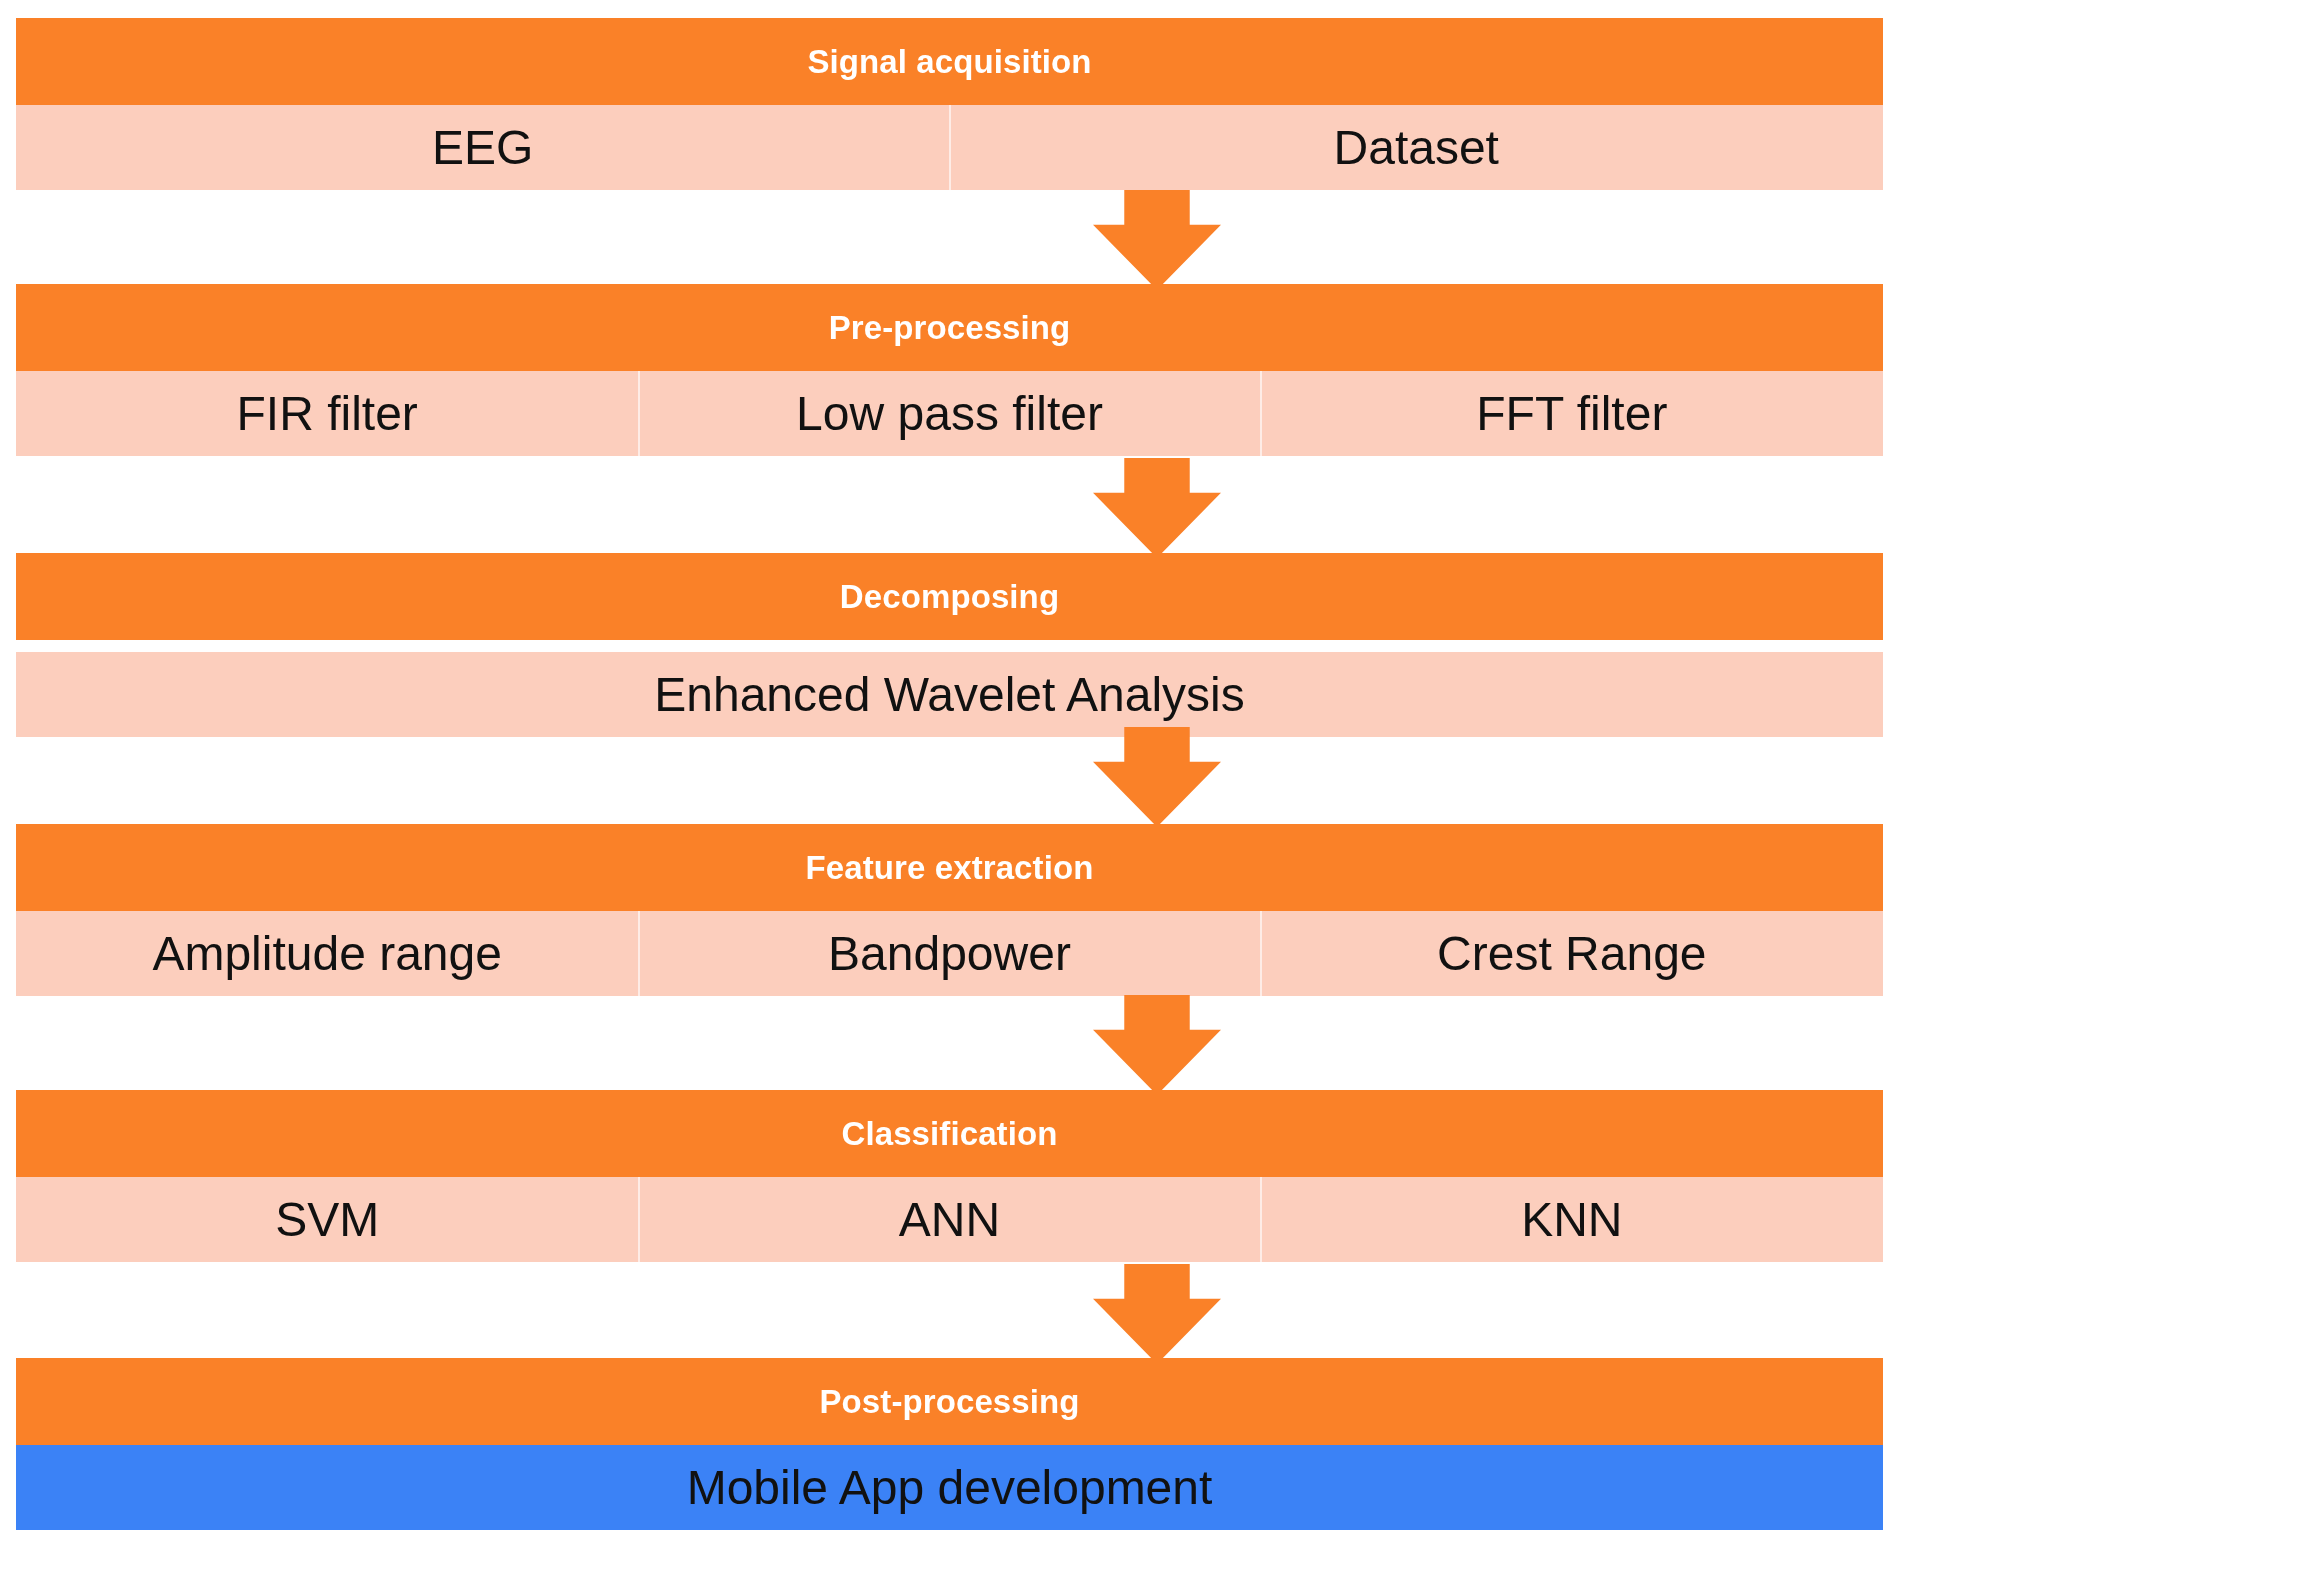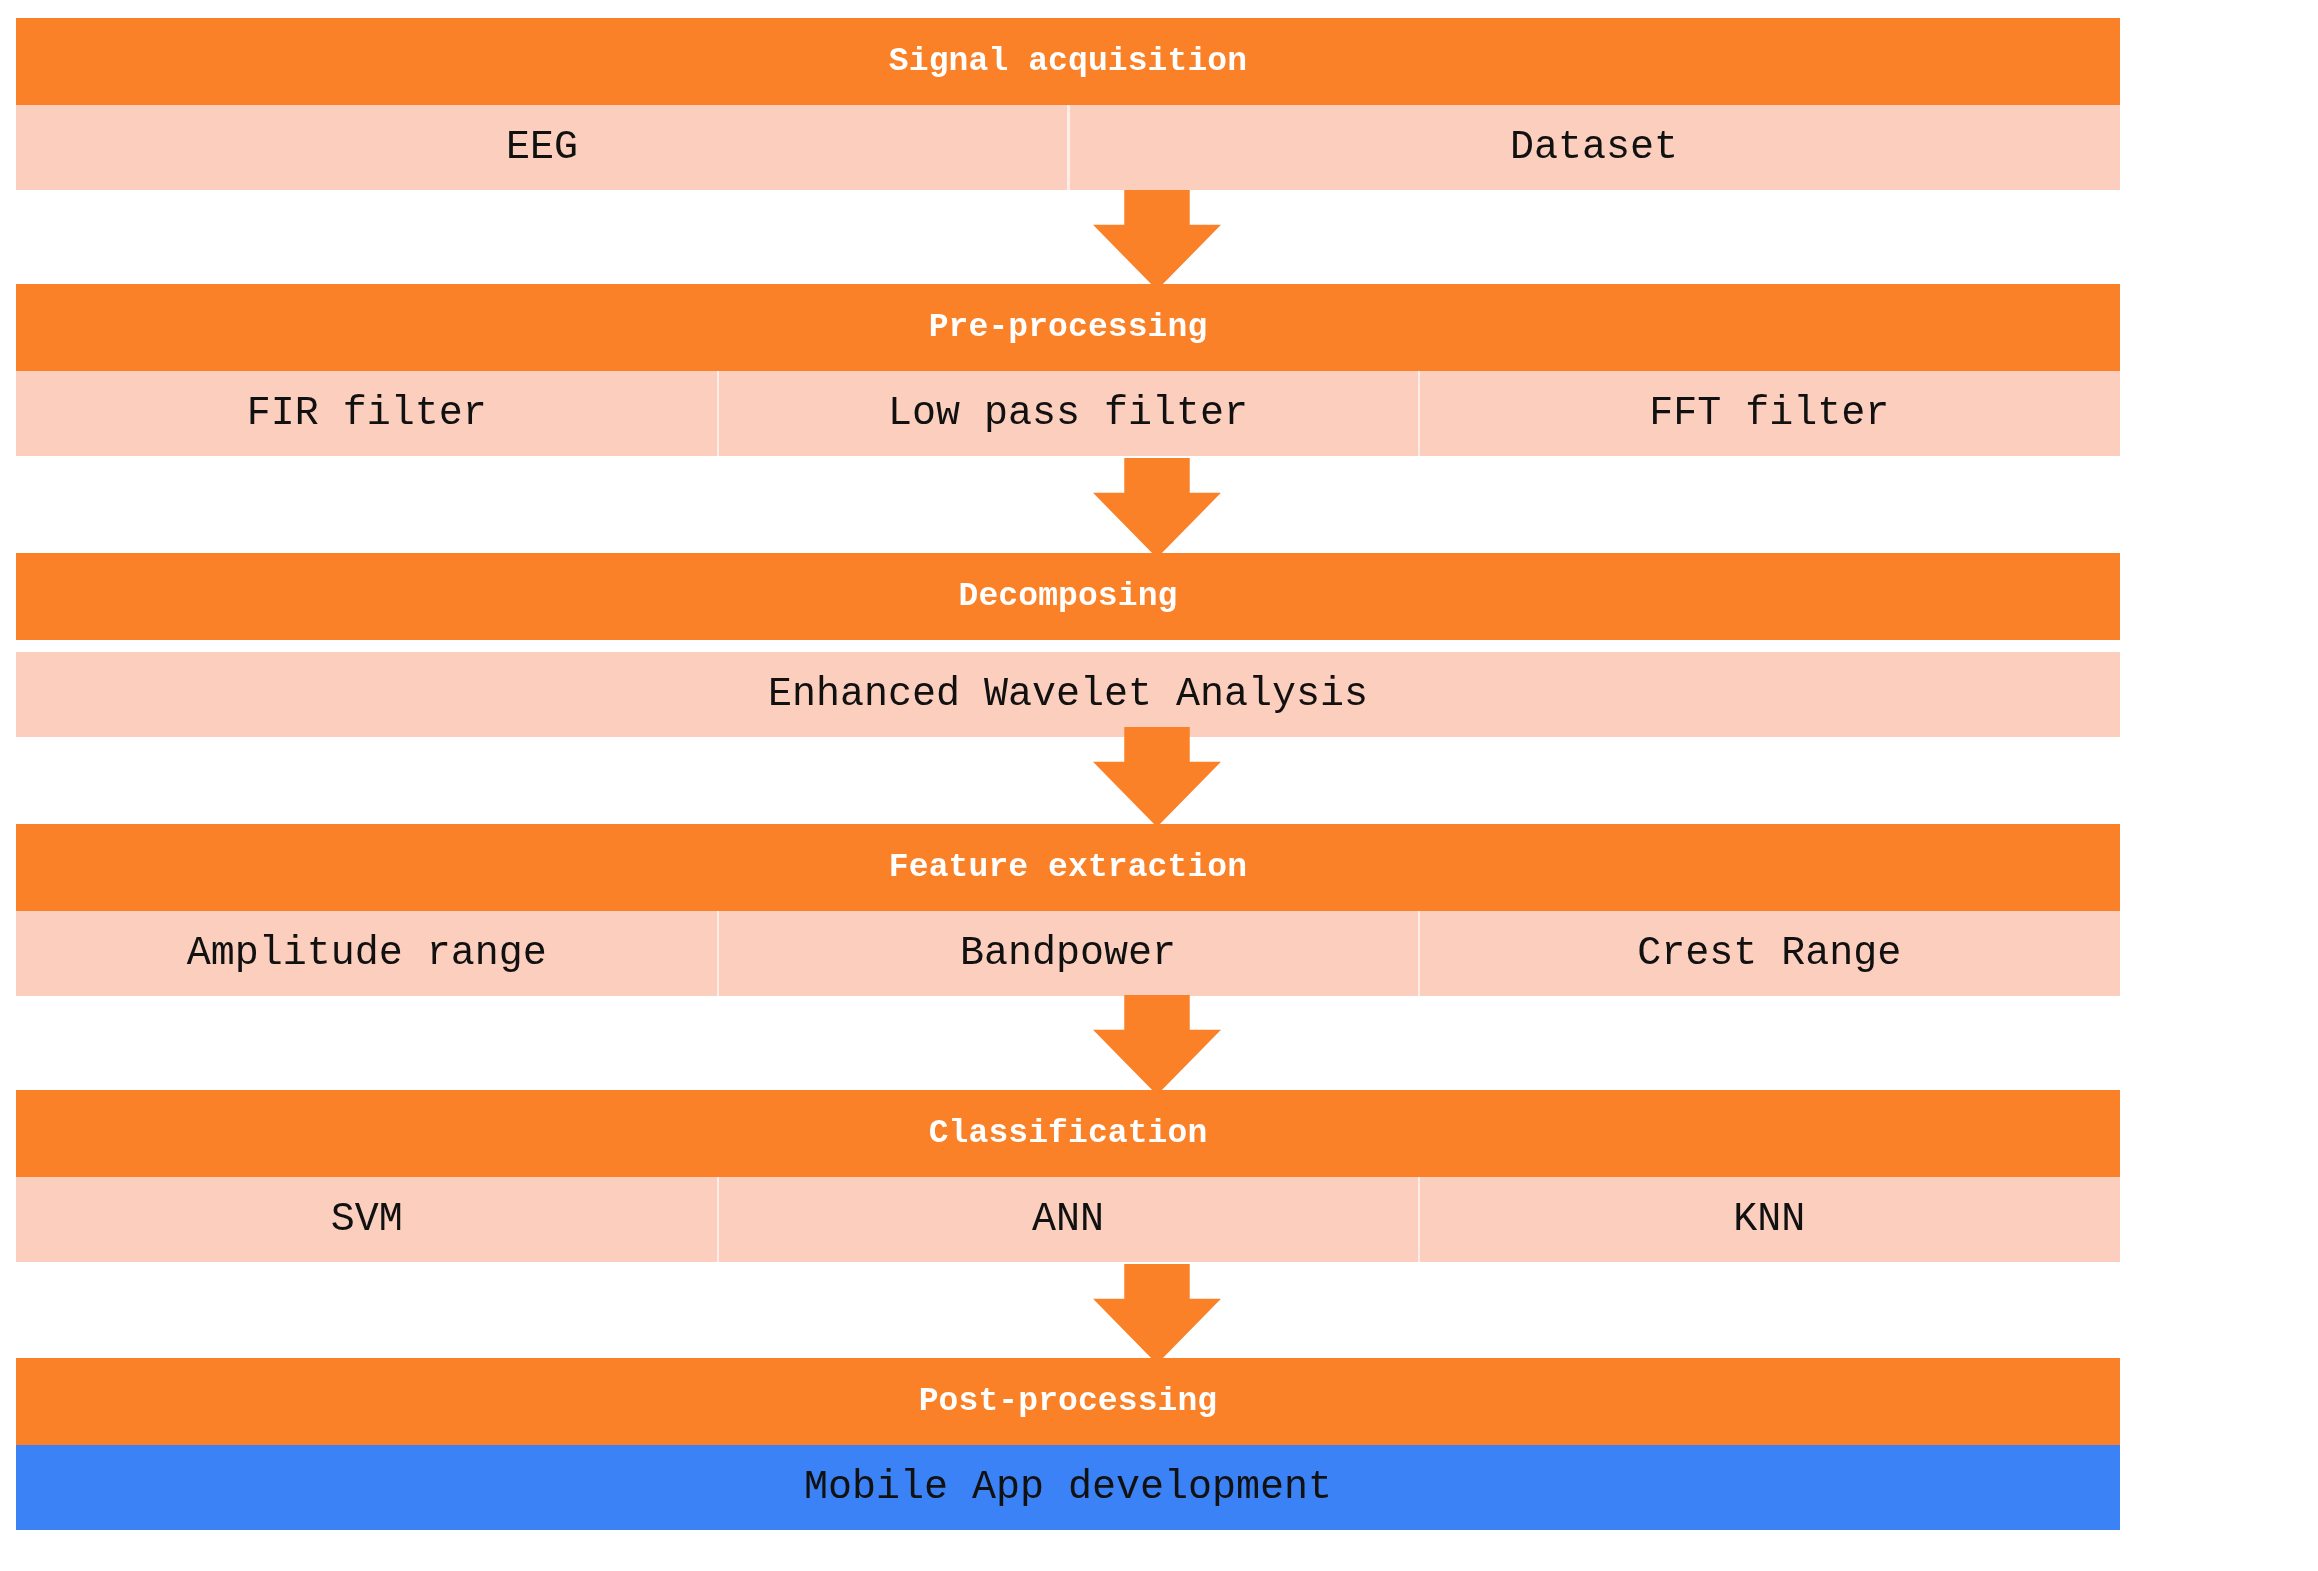--- a/index.html
+++ b/index.html
@@ -18,22 +18,21 @@
     width: 2319px;
     height: 1572px;
     background: #ffffff;
     overflow: hidden;
   }
 
   
   .stage {
     position: absolute;
     left: 16px;
-    width: 2104px;
-    font-family: Liberation Mono, monospace;
+    width: 1867px;
   }
 
   .stage-header {
     height: 87px;
     background: var(--accent, #FA8128);
     color: #ffffff;
     font-size: 33px;
     font-weight: bold;
     line-height: 87px;
     text-align: center;
@@ -48,21 +47,21 @@
     display: flex;
     flex-direction: row;
     align-items: stretch;
   }
 
   .stage-cell {
     flex: 1 1 0;
     display: flex;
     align-items: center;
     justify-content: center;
-    font-size: 40px;
+    font-size: 48px;
     font-weight: normal;
     color: #111111;
     line-height: 1;
     white-space: nowrap;
     position: relative;
   }
 
   
   .stage-cell + .stage-cell::before {
     content: "";

